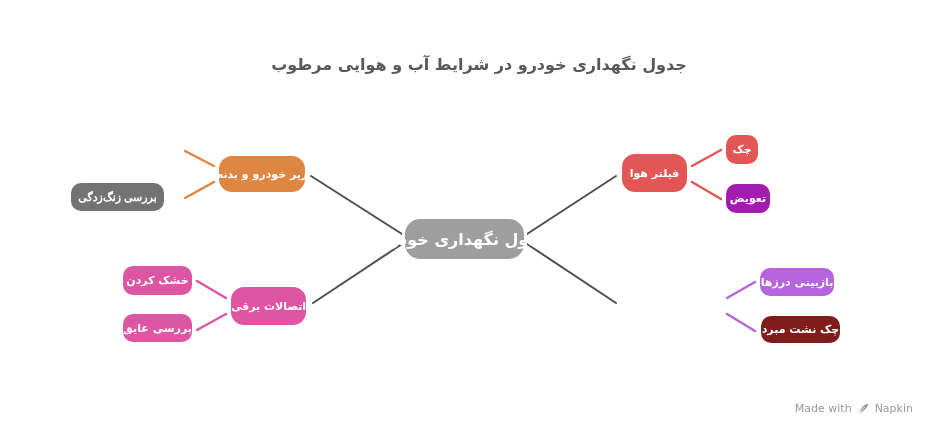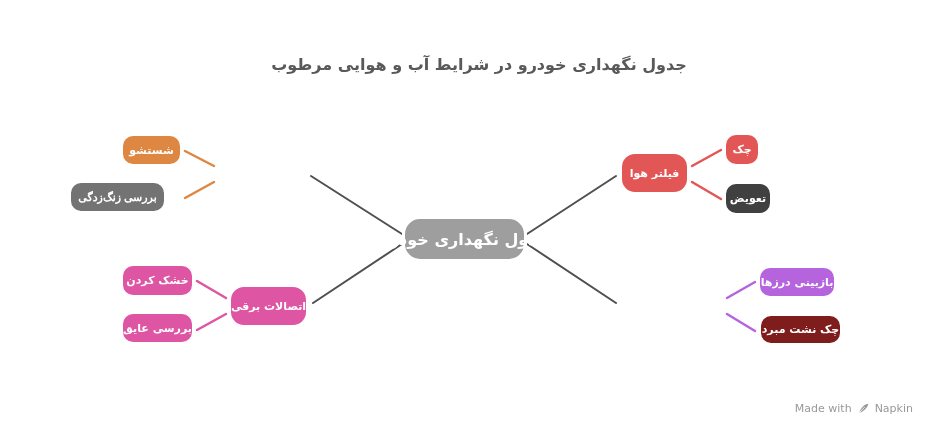--- a/index.html
+++ b/index.html
@@ -70,26 +70,26 @@
     <line x1="692" y1="166" x2="721" y2="150" stroke-width="2.5" stroke-linecap="round" style="stroke: rgb(226, 87, 85);"></line>
     <line x1="692" y1="182" x2="721" y2="199" stroke-width="2.5" stroke-linecap="round" style="stroke: rgb(226, 87, 85);"></line>
     <line x1="226" y1="298" x2="197" y2="281" stroke-width="2.5" stroke-linecap="round" style="stroke: rgb(222, 85, 163);"></line>
     <line x1="226" y1="314" x2="197" y2="330" stroke-width="2.5" stroke-linecap="round" style="stroke: rgb(222, 85, 163);"></line>
     <line x1="727" y1="298" x2="755" y2="282" stroke-width="2.5" stroke-linecap="round" style="stroke: rgb(181, 100, 222);"></line>
     <line x1="727" y1="314" x2="755" y2="331" stroke-width="2.5" stroke-linecap="round" style="stroke: rgb(181, 100, 222);"></line>
   </svg>
 
   <div class="node center-node" style="left: 402px; top: 216px; width: 125px; height: 46px; background-color: rgb(158, 158, 158);">جدول نگهداری خودرو</div>
 
-  <div class="node" style="left: 120px; top: 133px; width: 63px; height: 34px; background-color: rgb(222, 135, 66);">شستشو</div>
+  <div class="node parent" style="left: 216px; top: 153px; width: 92px; height: 42px; background-color: rgb(222, 135, 66);">زیر خودرو و بدنه</div>
   <div class="node" style="left: 68px; top: 180px; width: 99px; height: 34px; background-color: #737373; font-family: Liberation Serif, serif;">بررسی زنگ‌زدگی</div>
 
   <div class="node parent" style="left: 619px; top: 151px; width: 71px; height: 44px; background-color: rgb(226, 87, 85);">فیلتر هوا</div>
   <div class="node" style="left: 723px; top: 132px; width: 38px; height: 35px; background-color: rgb(226, 87, 85);">چک</div>
-  <div class="node" style="left: 723px; top: 181px; width: 50px; height: 35px; background-color: #404040;">تعویض</div>
+  <div class="node" style="left: 723px; top: 181px; width: 50px; height: 35px; background-color: #a21caf;">تعویض</div>
 
   <div class="node parent" style="left: 228px; top: 284px; width: 81px; height: 44px; background-color: rgb(222, 85, 163);">اتصالات برقی</div>
   <div class="node" style="left: 120px; top: 263px; width: 75px; height: 35px; background-color: rgb(222, 85, 163);">خشک کردن</div>
   <div class="node" style="left: 120px; top: 311px; width: 75px; height: 34px; background-color: rgb(222, 85, 163);">بررسی عایق</div>
 
   <div class="node" style="left: 757px; top: 265px; width: 80px; height: 34px; background-color: rgb(181, 100, 222);">بازبینی درزها</div>
   <div class="node" style="left: 758px; top: 313px; width: 85px; height: 33px; background-color: #7f1d1d;">چک نشت مبرد</div>
 
   <a class="watermark" href="#" style="color: rgb(153, 153, 153);">
     <span>Made with</span>

